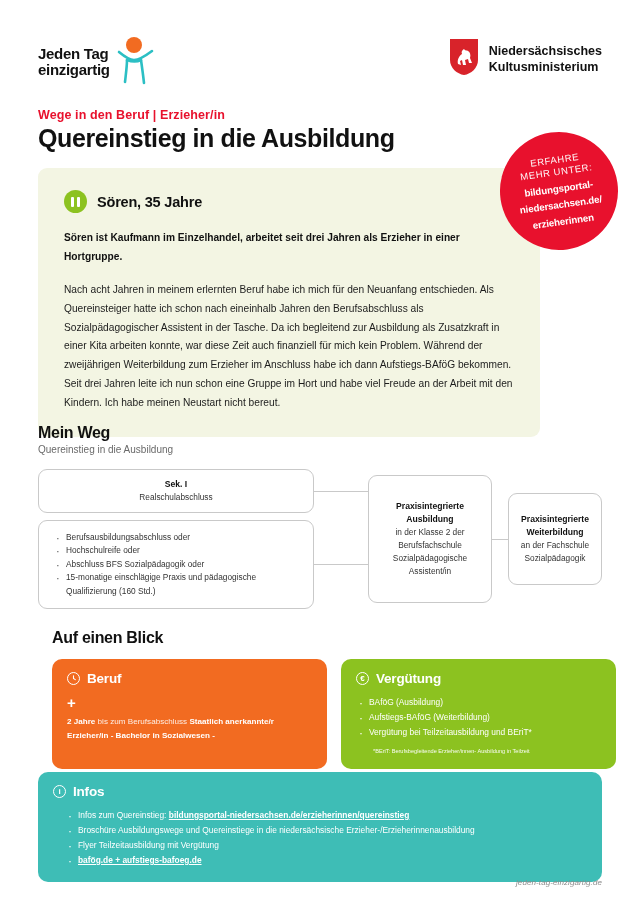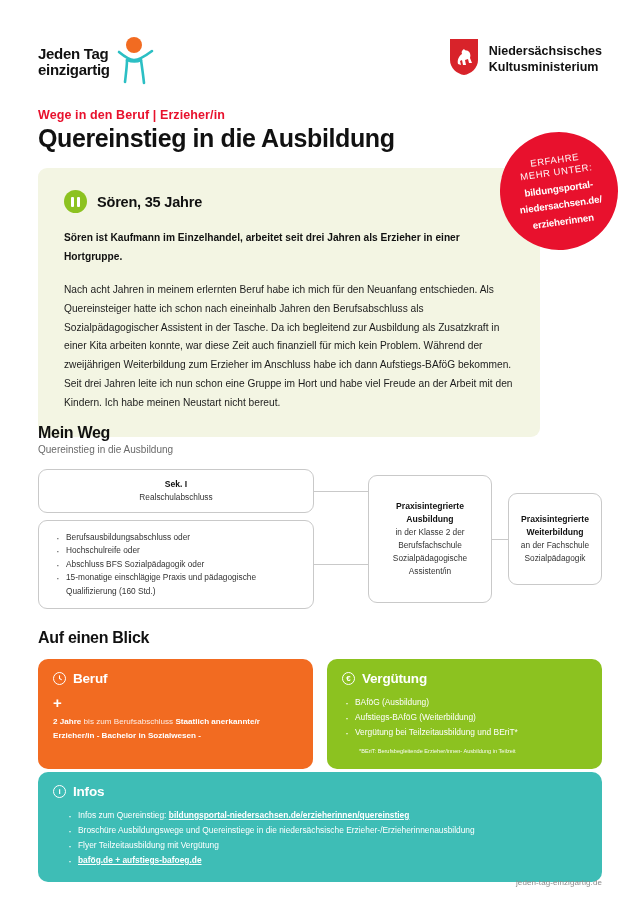--- a/index.html
+++ b/index.html
@@ -83,21 +83,21 @@
   .fbox-list ul { list-style: none; }
   .fbox-list li { font-size: 8.3px; line-height: 1.62; color: #333; position: relative; padding-left: 11px; }
   .fbox-list li::before { content: "·"; position: absolute; left: 1px; top: -1px; font-size: 11px; color: #555; }
   #fb-sek { left: 0; top: 0; width: 276px; height: 44px; }
   #fb-list { left: 0; top: 51px; width: 276px; height: 89px; }
   #fb-praxis { left: 330px; top: 6px; width: 124px; height: 128px; }
   #fb-weiter { left: 470px; top: 24px; width: 94px; height: 92px; }
   .conn { position: absolute; background: #c9c9c9; }
 
   
-  .blick { position: absolute; left: 38px; top: 629px; width: 564px; }
+  .blick { position: absolute; left: 52px; top: 629px; width: 564px; }
   .cards { display: flex; gap: 14px; margin-top: 12px; }
   .card { border-radius: 10px; padding: 12px 15px 14px 15px; color: #fff; }
   .card-dauer { width: 275px; background: #F26B21; }
   .card-verg { width: 275px; background: #8CC220; }
   .card-infos { width: 564px; background: #3EBDB6; border-radius: 10px; padding: 12px 15px 14px 15px; color: #fff; }
   .card-head { display: flex; align-items: center; gap: 7px; margin-bottom: 9px; }
   .card-head .ci {
     width: 13px; height: 13px; border-radius: 50%;
     border: 1.3px solid #fff; display: flex; align-items: center; justify-content: center;
     font-size: 8px; font-weight: bold; line-height: 1;
@@ -111,21 +111,21 @@
   .card li, .card-infos li { font-size: 8.4px; line-height: 1.78; position: relative; padding-left: 13px; }
   .card li::before, .card-infos li::before { content: "·"; position: absolute; left: 3px; top: -2px; font-size: 12px; }
   .foot-note { font-size: 5.6px; line-height: 1.5; margin-top: 7px; margin-left: 17px; opacity: .95; }
   .lnk { font-weight: bold; text-decoration: underline; }
   .infos-block { position: absolute; left: 38px; top: 772px; width: 564px; }
   .infos-list { margin-left: 12px; }
 
   
   .footer {
     position: absolute; right: 38px; bottom: 18px;
-    font-size: 8px; color: #8a8a8a; letter-spacing: 0.1px;
+    font-size: 8px; color: #8a8a8a; letter-spacing: 0.1px; font-style: italic;
   }
 </style>
 </head>
 <body>
 
 <div class="page">
 
   <div class="header">
     <div class="logo-left">
       <div class="logo-left-text">

